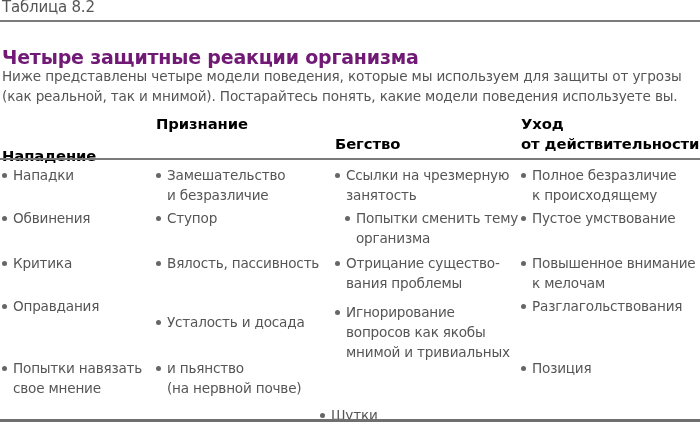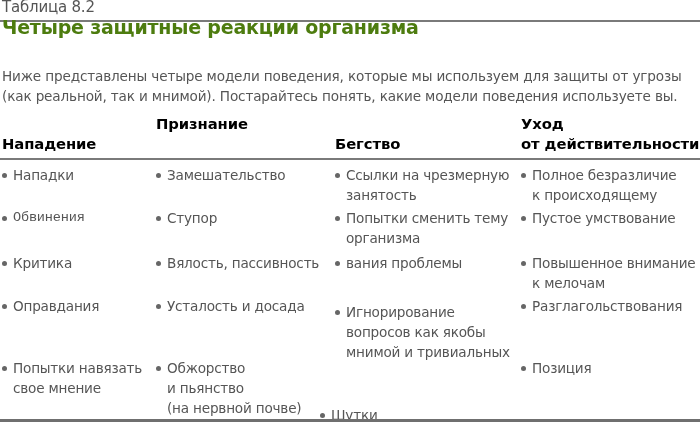--- a/index.html
+++ b/index.html
@@ -27,24 +27,24 @@
       position: absolute;
       left: 0;
       top: 20px;
       width: 700px;
       height: 2px;
       background: #7a7a7a;
     }
     .title {
       position: absolute;
       left: 2px;
-      top: 16px;
+      top: 46px;
       font-size: 19px;
       font-weight: bold;
-      color: #4d7c0f;
+      color: #701a75;
       letter-spacing: -0.2px;
     }
     .intro {
       position: absolute;
       left: 2px;
       top: 66px;
       width: 700px;
       font-size: 13.6px;
       line-height: 20px;
       color: #555;
@@ -105,21 +105,21 @@
 <div class="table-label">Таблица 8.2</div>
 <div class="rule-top"></div>
 
 <div class="title">Четыре защитные реакции организма</div>
 
 <div class="intro">
   <div>Ниже представлены четыре модели поведения, которые мы используем для защиты от угрозы</div>
   <div>(как реальной, так и мнимой). Постарайтесь понять, какие модели поведения используете вы.</div>
 </div>
 
-<div class="col-head" style="left:2px; top:114px;">
+<div class="col-head" style="left:2px; top:126px;">
   <div style="height:20px;"></div>
   <div>Нападение</div>
 </div>
 <div class="col-head" style="left:156px; top:114px;">
   <div>Признание</div>
 </div>
 <div class="col-head" style="left:335px; top:114px;">
   <div style="height:20px;"></div>
   <div>Бегство</div>
 </div>
@@ -133,50 +133,51 @@
 <div class="cell" style="left:2px; top:165px;">
   <span class="bullet"></span>
   <span class="cell-text">
       <span>Нападки</span>
     </span>
 </div>
 <div class="cell" style="left:156px; top:165px;">
   <span class="bullet"></span>
   <span class="cell-text">
       <span>Замешательство</span>
+      <span>и безразличие</span>
     </span>
 </div>
 <div class="cell" style="left:335px; top:165px;">
   <span class="bullet"></span>
   <span class="cell-text">
       <span>Ссылки на чрезмерную</span>
       <span>занятость</span>
     </span>
 </div>
 <div class="cell" style="left:521px; top:165px;">
   <span class="bullet"></span>
   <span class="cell-text">
       <span>Полное безразличие</span>
       <span>к происходящему</span>
     </span>
 </div>
 
-<div class="cell" style="left:2px; top:208px;font-family:Liberation Mono, monospace;">
+<div class="cell" style="left:2px; top:208px;">
   <span class="bullet"></span>
   <span class="cell-text">
       <span>Обвинения</span>
     </span>
 </div>
 <div class="cell" style="left:156px; top:208px;">
   <span class="bullet"></span>
   <span class="cell-text">
       <span>Ступор</span>
     </span>
 </div>
-<div class="cell" style="left:335px; top:208px;">
+<div class="cell" style="left:345px; top:208px;">
   <span class="bullet"></span>
   <span class="cell-text">
       <span>Попытки сменить тему</span>
       <span>организма</span>
     </span>
 </div>
 <div class="cell" style="left:521px; top:208px;">
   <span class="bullet"></span>
   <span class="cell-text">
       <span>Пустое умствование</span>
@@ -191,38 +192,39 @@
 </div>
 <div class="cell" style="left:156px; top:253px;">
   <span class="bullet"></span>
   <span class="cell-text">
       <span>Вялость, пассивность</span>
     </span>
 </div>
 <div class="cell" style="left:335px; top:253px;">
   <span class="bullet"></span>
   <span class="cell-text">
+      <span>Отрицание существо-</span>
       <span>вания проблемы</span>
     </span>
 </div>
 <div class="cell" style="left:521px; top:253px;">
   <span class="bullet"></span>
   <span class="cell-text">
       <span>Повышенное внимание</span>
       <span>к мелочам</span>
     </span>
 </div>
 
 <div class="cell" style="left:2px; top:296px;">
   <span class="bullet"></span>
   <span class="cell-text">
       <span>Оправдания</span>
     </span>
 </div>
-<div class="cell" style="left:156px; top:296px;text-align:right;">
+<div class="cell" style="left:156px; top:312px;text-align:right;">
   <span class="bullet"></span>
   <span class="cell-text">
       <span>Усталость и досада</span>
     </span>
 </div>
 <div class="cell" style="left:335px; top:296px;margin-top:6px;">
   <span class="bullet"></span>
   <span class="cell-text">
       <span>Игнорирование</span>
       <span>вопросов как якобы</span>
@@ -239,21 +241,20 @@
 <div class="cell" style="left:2px; top:358px;">
   <span class="bullet"></span>
   <span class="cell-text">
       <span>Попытки навязать</span>
       <span>свое мнение</span>
     </span>
 </div>
 <div class="cell" style="left:156px; top:358px;">
   <span class="bullet"></span>
   <span class="cell-text">
-      <span>Обжорство</span>
       <span>и пьянство</span>
       <span>(на нервной почве)</span>
     </span>
 </div>
 <div class="cell" style="left:320px; top:358px;margin-top:47px;">
   <span class="bullet"></span>
   <span class="cell-text">
       <span>Шутки</span>
     </span>
 </div>

